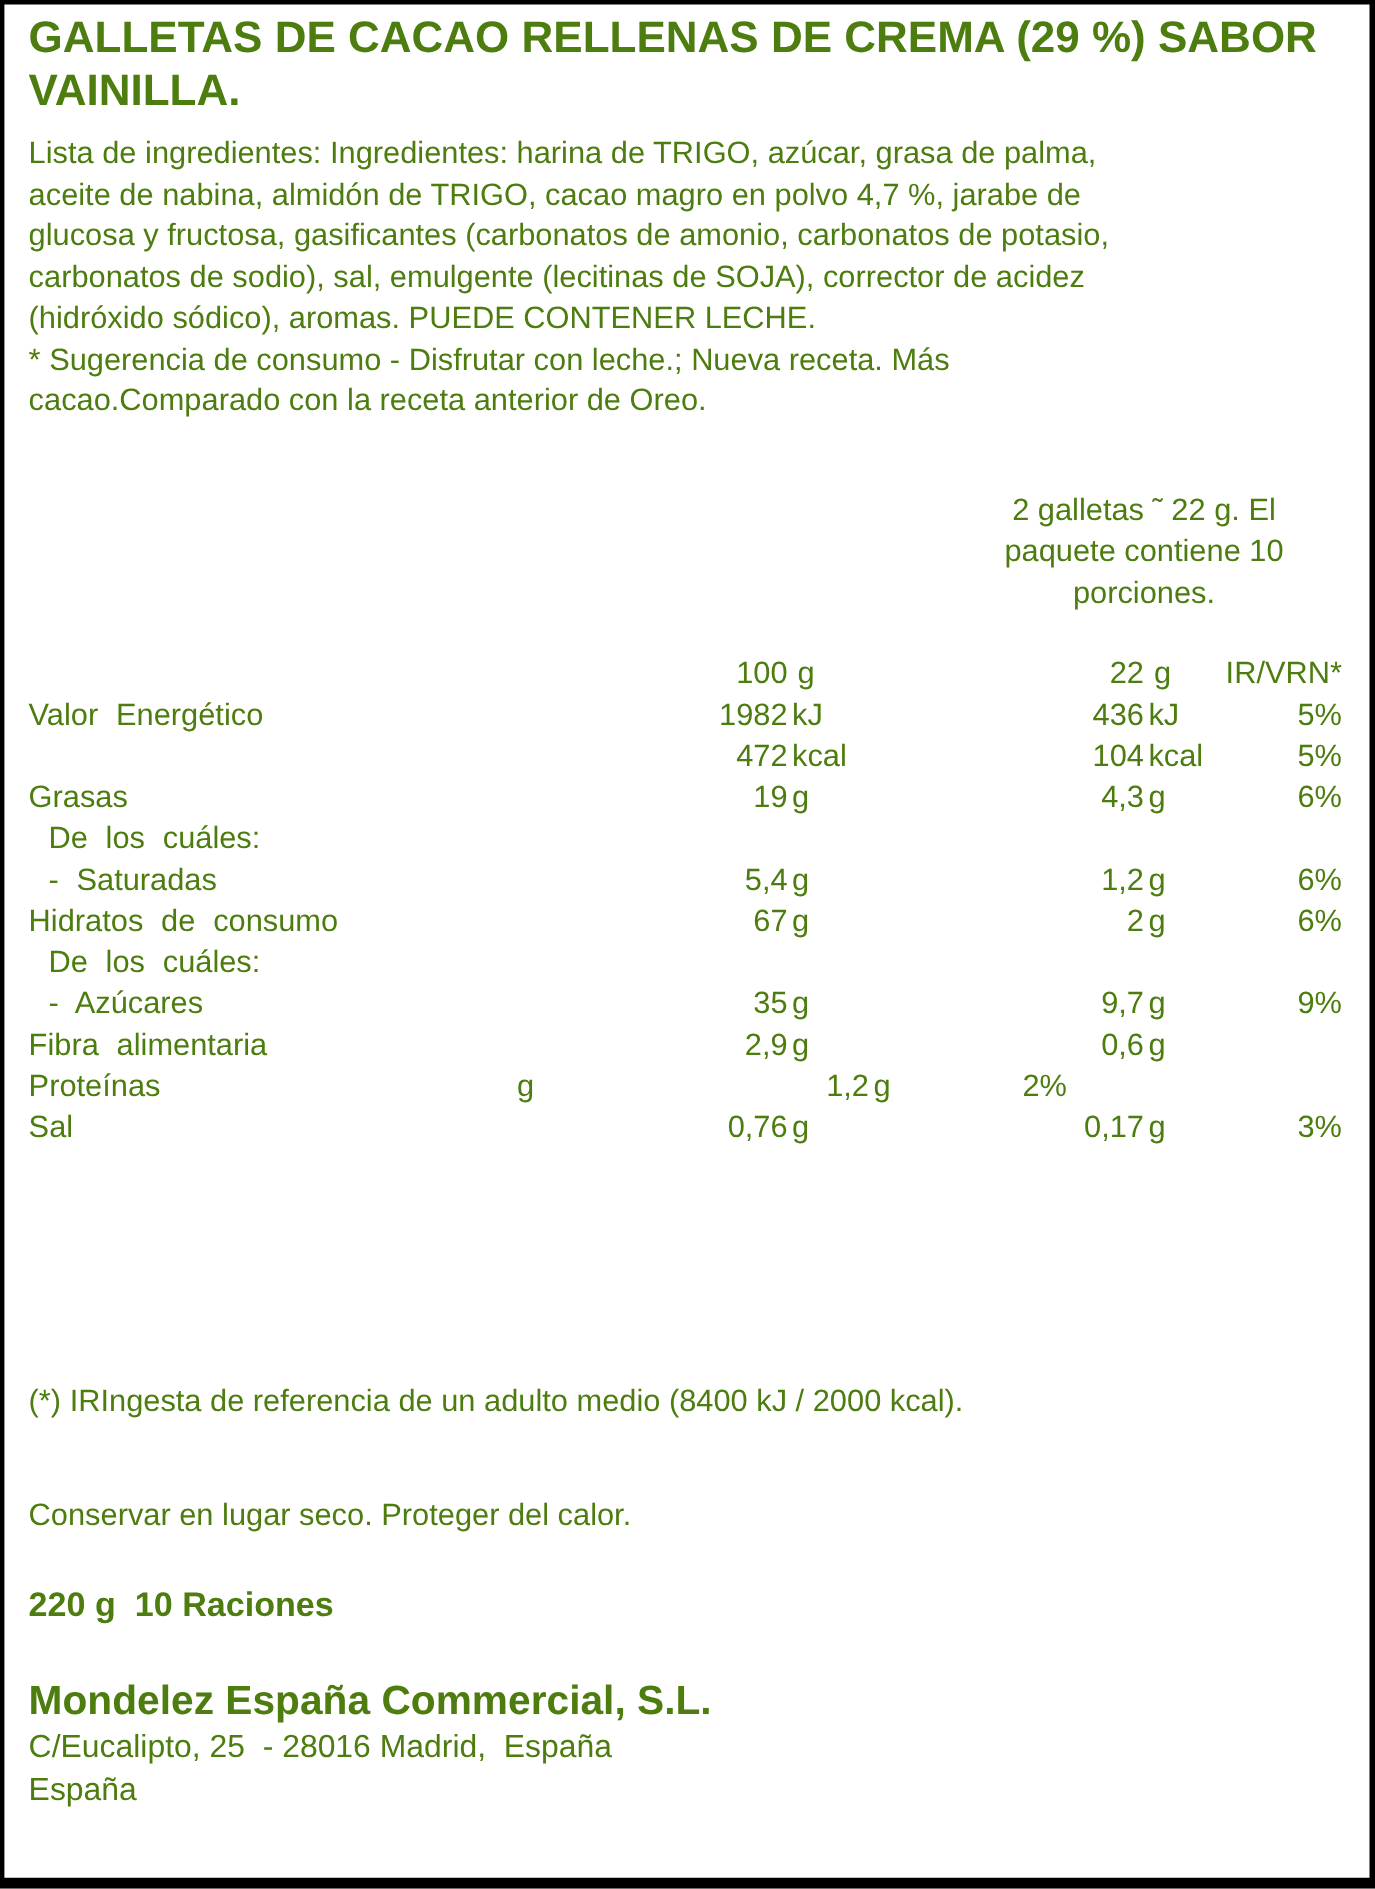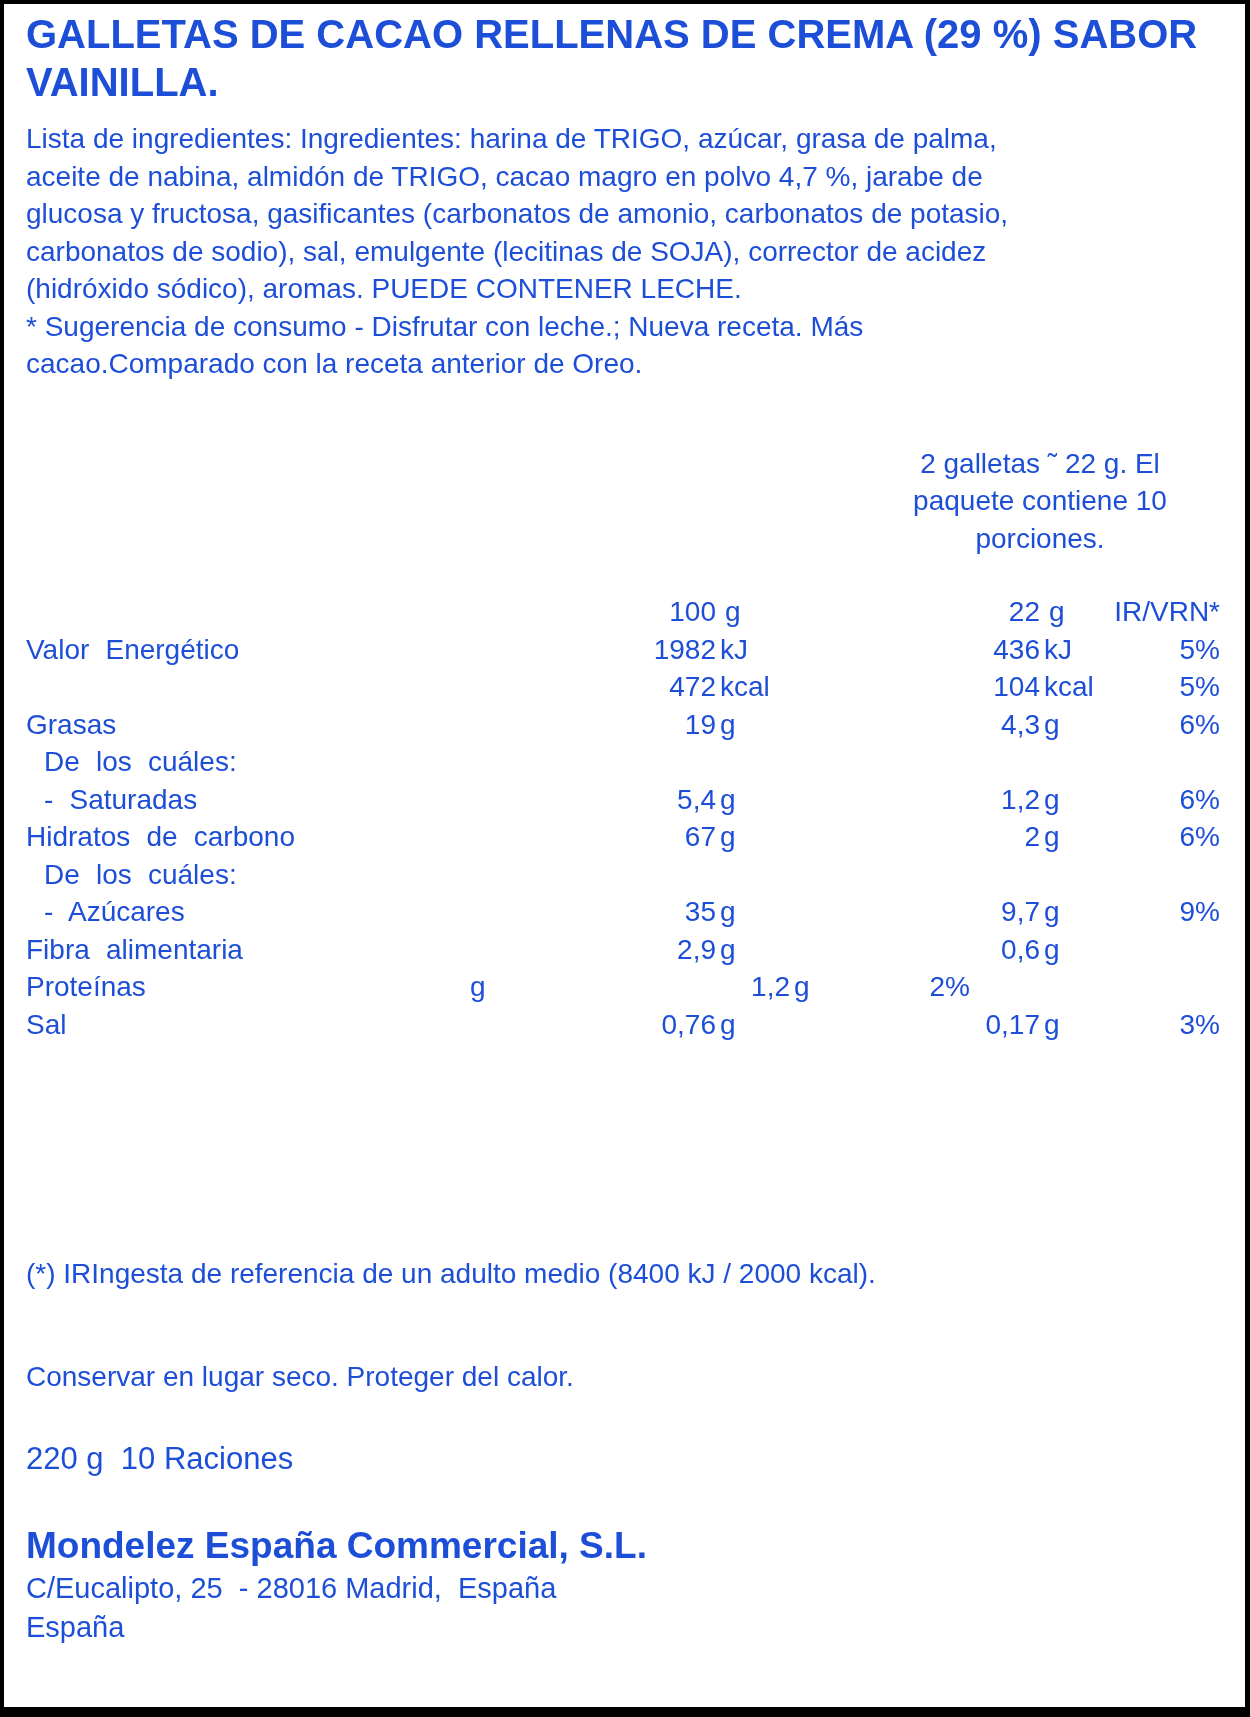--- a/index.html
+++ b/index.html
@@ -2,21 +2,21 @@
 <html><head>
 <meta charset="utf-8">
 <style>
   * { box-sizing: border-box; }
   html, body { margin: 0; padding: 0; background: #ffffff; }
   .label {
     position: relative;
     width: 1250px;
     height: 1717px;
     background: #ffffff;
-    color: #1d4ed8;
+    color: #4d7c0f;
     border-style: solid;
     border-color: #000000;
     border-width: 4px 5px 10px 4px;
     font-family: "Liberation Sans", "DejaVu Sans", sans-serif;
     overflow: hidden;
   }
   .title {
     margin: 6px 14px 0 22px;
     font-size: 40px;
     line-height: 48px;
@@ -51,21 +51,21 @@
   .c-unit { width: 78px; padding-left: 4px; }
   .c-unit.u22 { width: 62px; }
   .c-ir { width: 118px; text-align: right; }
   .nrow.hdr .c-unit { padding-left: 9px; }
   .footnote { margin-top: 212px; }
   .storage { margin-top: 65px; }
   .net-weight {
     margin: 44px 18px 0 22px;
     font-size: 31px;
     line-height: 40px;
-    font-weight: normal;
+    font-weight: bold;
     white-space: pre-wrap;
   }
   .mfr-name {
     margin: 48px 18px 4px 22px;
     font-size: 37px;
     line-height: 38px;
     font-weight: bold;
     white-space: pre-wrap;
   }
   .mfr-addr {
@@ -146,21 +146,21 @@
     <div class="nrow indent">
       <span class="c-name">- Saturadas</span>
       <span class="c-num">5,4</span>
       <span class="c-unit">g</span>
       <span class="c-num n22">1,2</span>
       <span class="c-unit u22">g</span>
       <span class="c-ir">6%</span>
     </div>
 
     <div class="nrow">
-      <span class="c-name">Hidratos de carbono</span>
+      <span class="c-name">Hidratos de consumo</span>
       <span class="c-num">67</span>
       <span class="c-unit">g</span>
       <span class="c-num n22">2</span>
       <span class="c-unit u22">g</span>
       <span class="c-ir">6%</span>
     </div>
 
     <div class="nrow indent">
       <span class="c-name">De los cuáles:</span>
       <span class="c-num"></span>

